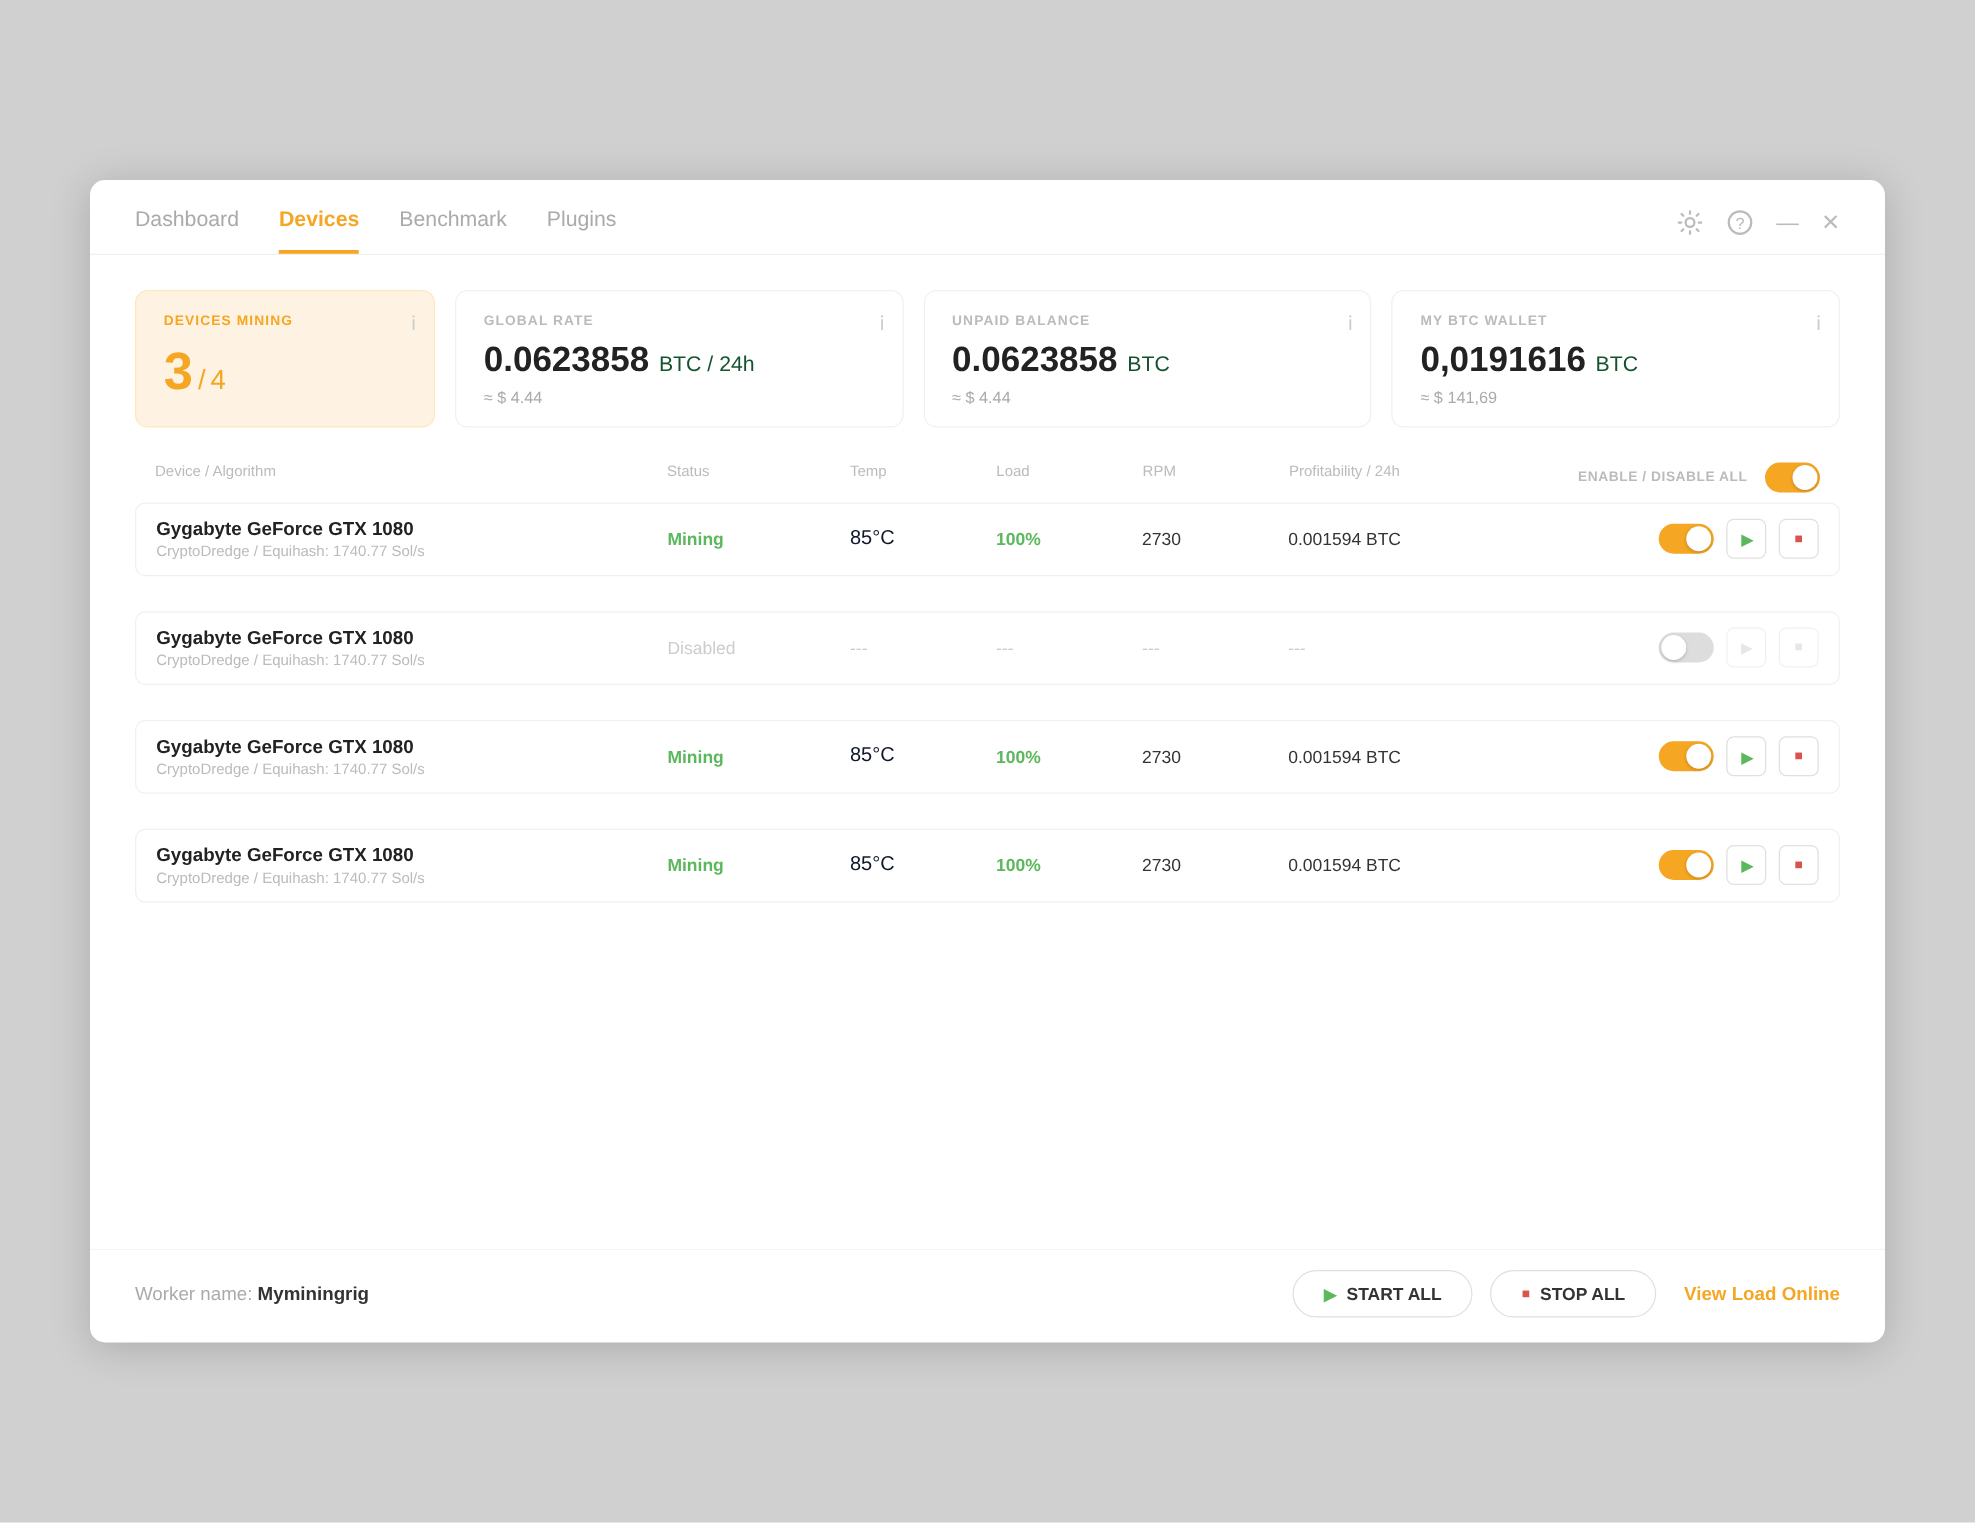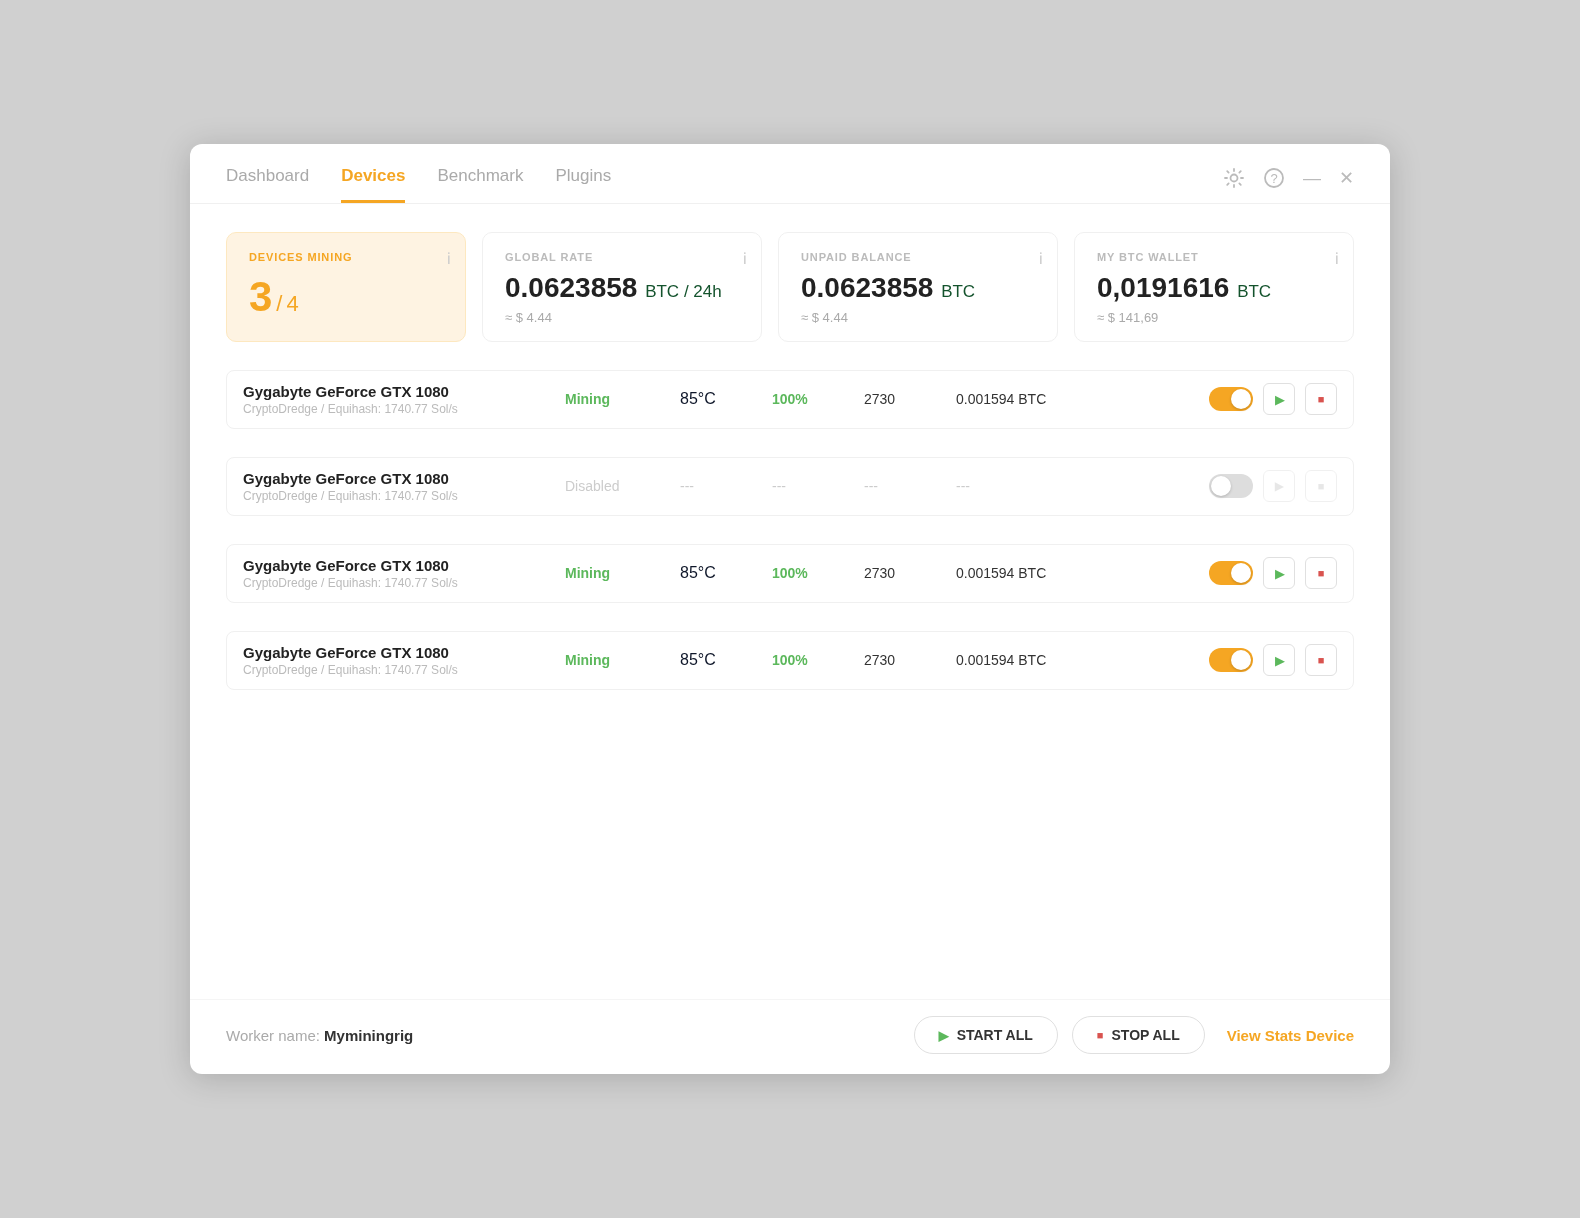--- a/index.html
+++ b/index.html
@@ -8,21 +8,21 @@
       display: flex;
       justify-content: center;
       align-items: center;
       min-height: 100vh;
       font-family: -apple-system, BlinkMacSystemFont, 'Segoe UI', Arial, sans-serif;
     }
     .app-window {
       background: #fff;
       border-radius: 12px;
       box-shadow: 0 4px 32px rgba(0,0,0,0.18);
-      width: 1200px;
+      width: 1436px;
       min-height: 930px;
       display: flex;
       flex-direction: column;
       overflow: hidden;
     }
     
     .nav-bar {
       display: flex;
       align-items: center;
       padding: 22px 36px 0 36px;
@@ -349,20 +349,34 @@
         <div class="card-main">
           <span>0,0191616</span>
           <span class="sub"> <span>BTC</span></span>
         </div>
         <div class="card-sub">≈ $ 141,69</div>
       </div>
     </div>
 
     <div class="device-table">
 
+      <div class="table-header">
+        <span>Device / Algorithm</span>
+        <span>Status</span>
+        <span>Temp</span>
+        <span>Load</span>
+        <span>RPM</span>
+        <span>Profitability / 24h</span>
+        <span class="enable-all-col">
+          <span class="enable-label">ENABLE / DISABLE ALL</span>
+          <div class="toggle on" style="margin-left:6px">
+            <div class="toggle-knob"></div>
+          </div>
+        </span>
+      </div>
 
       <div class="device-row">
         <div>
           <div class="device-name">Gygabyte GeForce GTX 1080</div>
           <div class="device-algo">CryptoDredge / Equihash: 1740.77 Sol/s</div>
         </div>
         <span class="status-mining">Mining</span>
         <span class="temp">85°C</span>
         <span class="load-green">100%</span>
         <span class="rpm">2730</span>
@@ -458,16 +472,16 @@
     </span>
     <div class="footer-actions">
       <button class="btn-start-all">
         <span class="btn-play-green">▶</span>
         <span>START ALL</span>
       </button>
       <button class="btn-stop-all">
         <span class="btn-stop-red">■</span>
         <span>STOP ALL</span>
       </button>
-      <button class="btn-view-stats">View Stats Device</button>
+      <button class="btn-view-stats">View Load Online</button>
     </div>
   </div>
 </div>
 
 </body></html>

